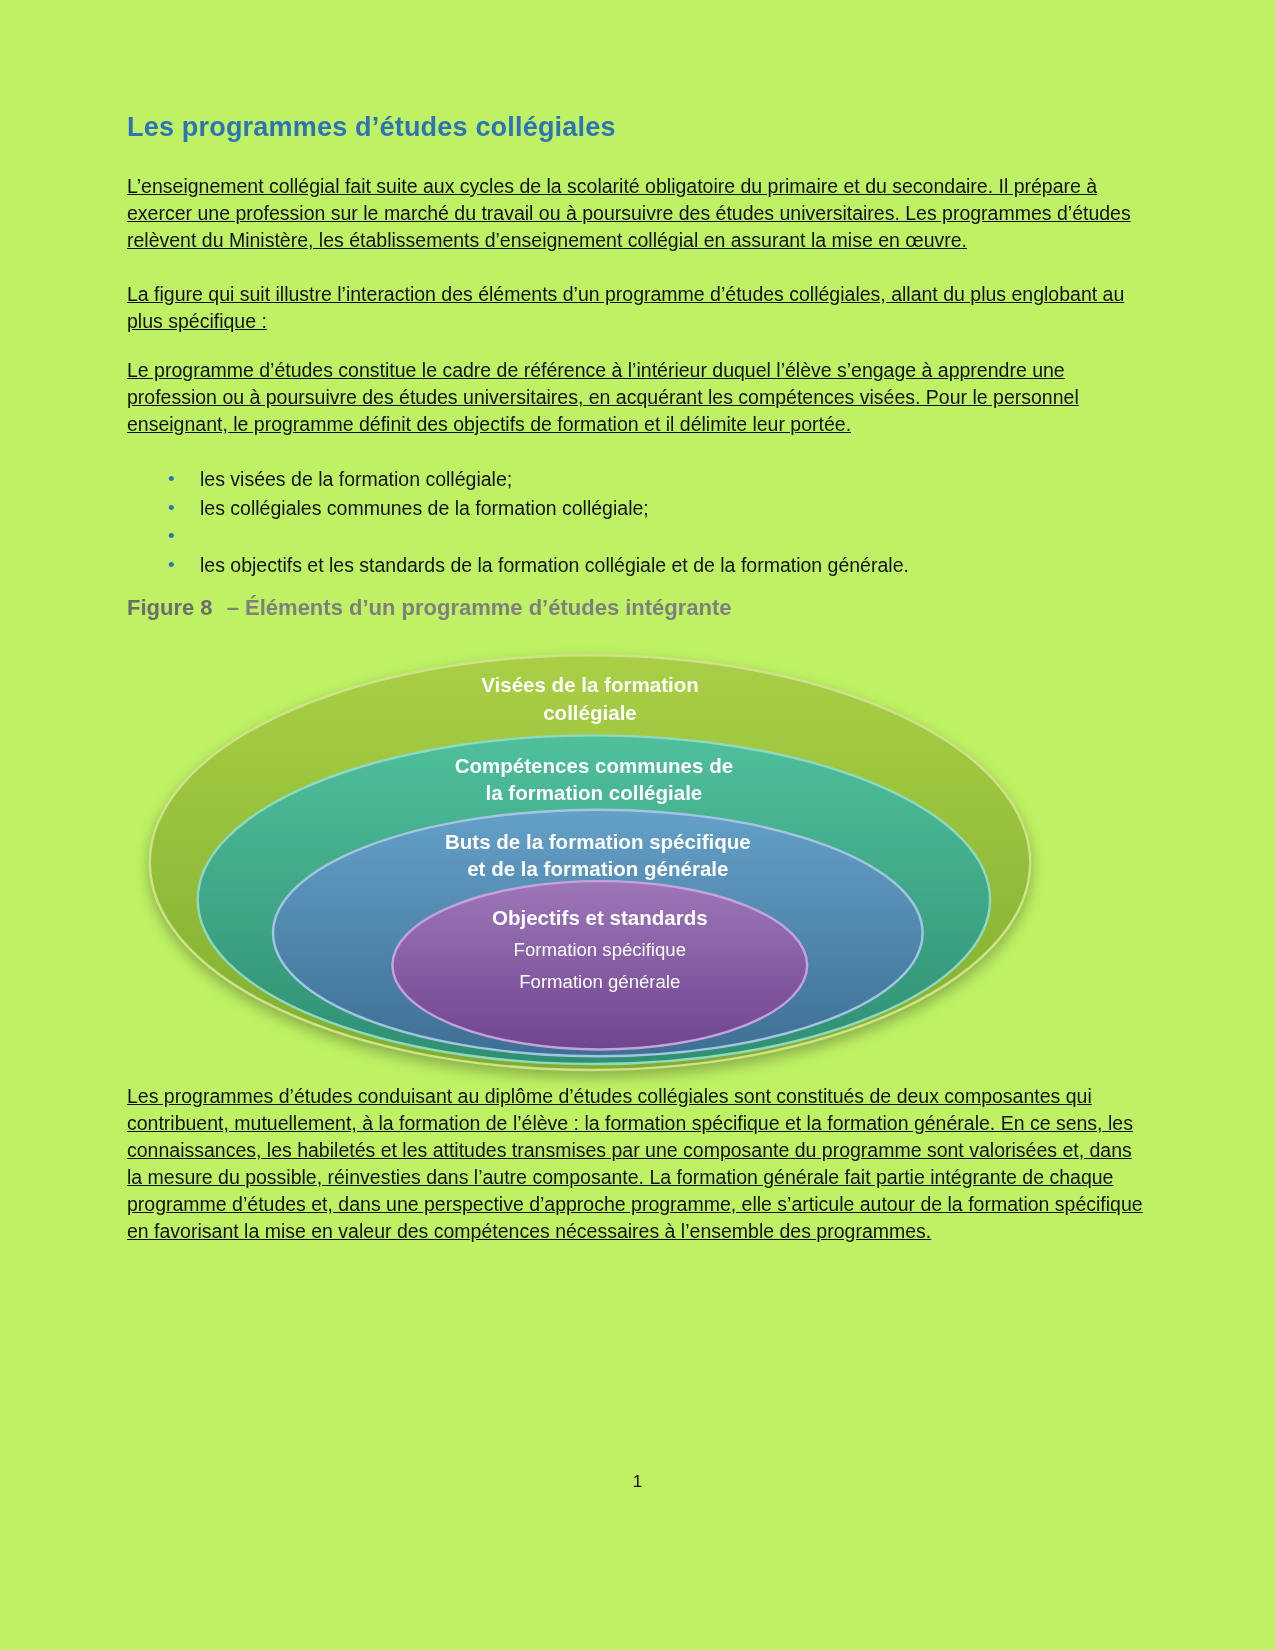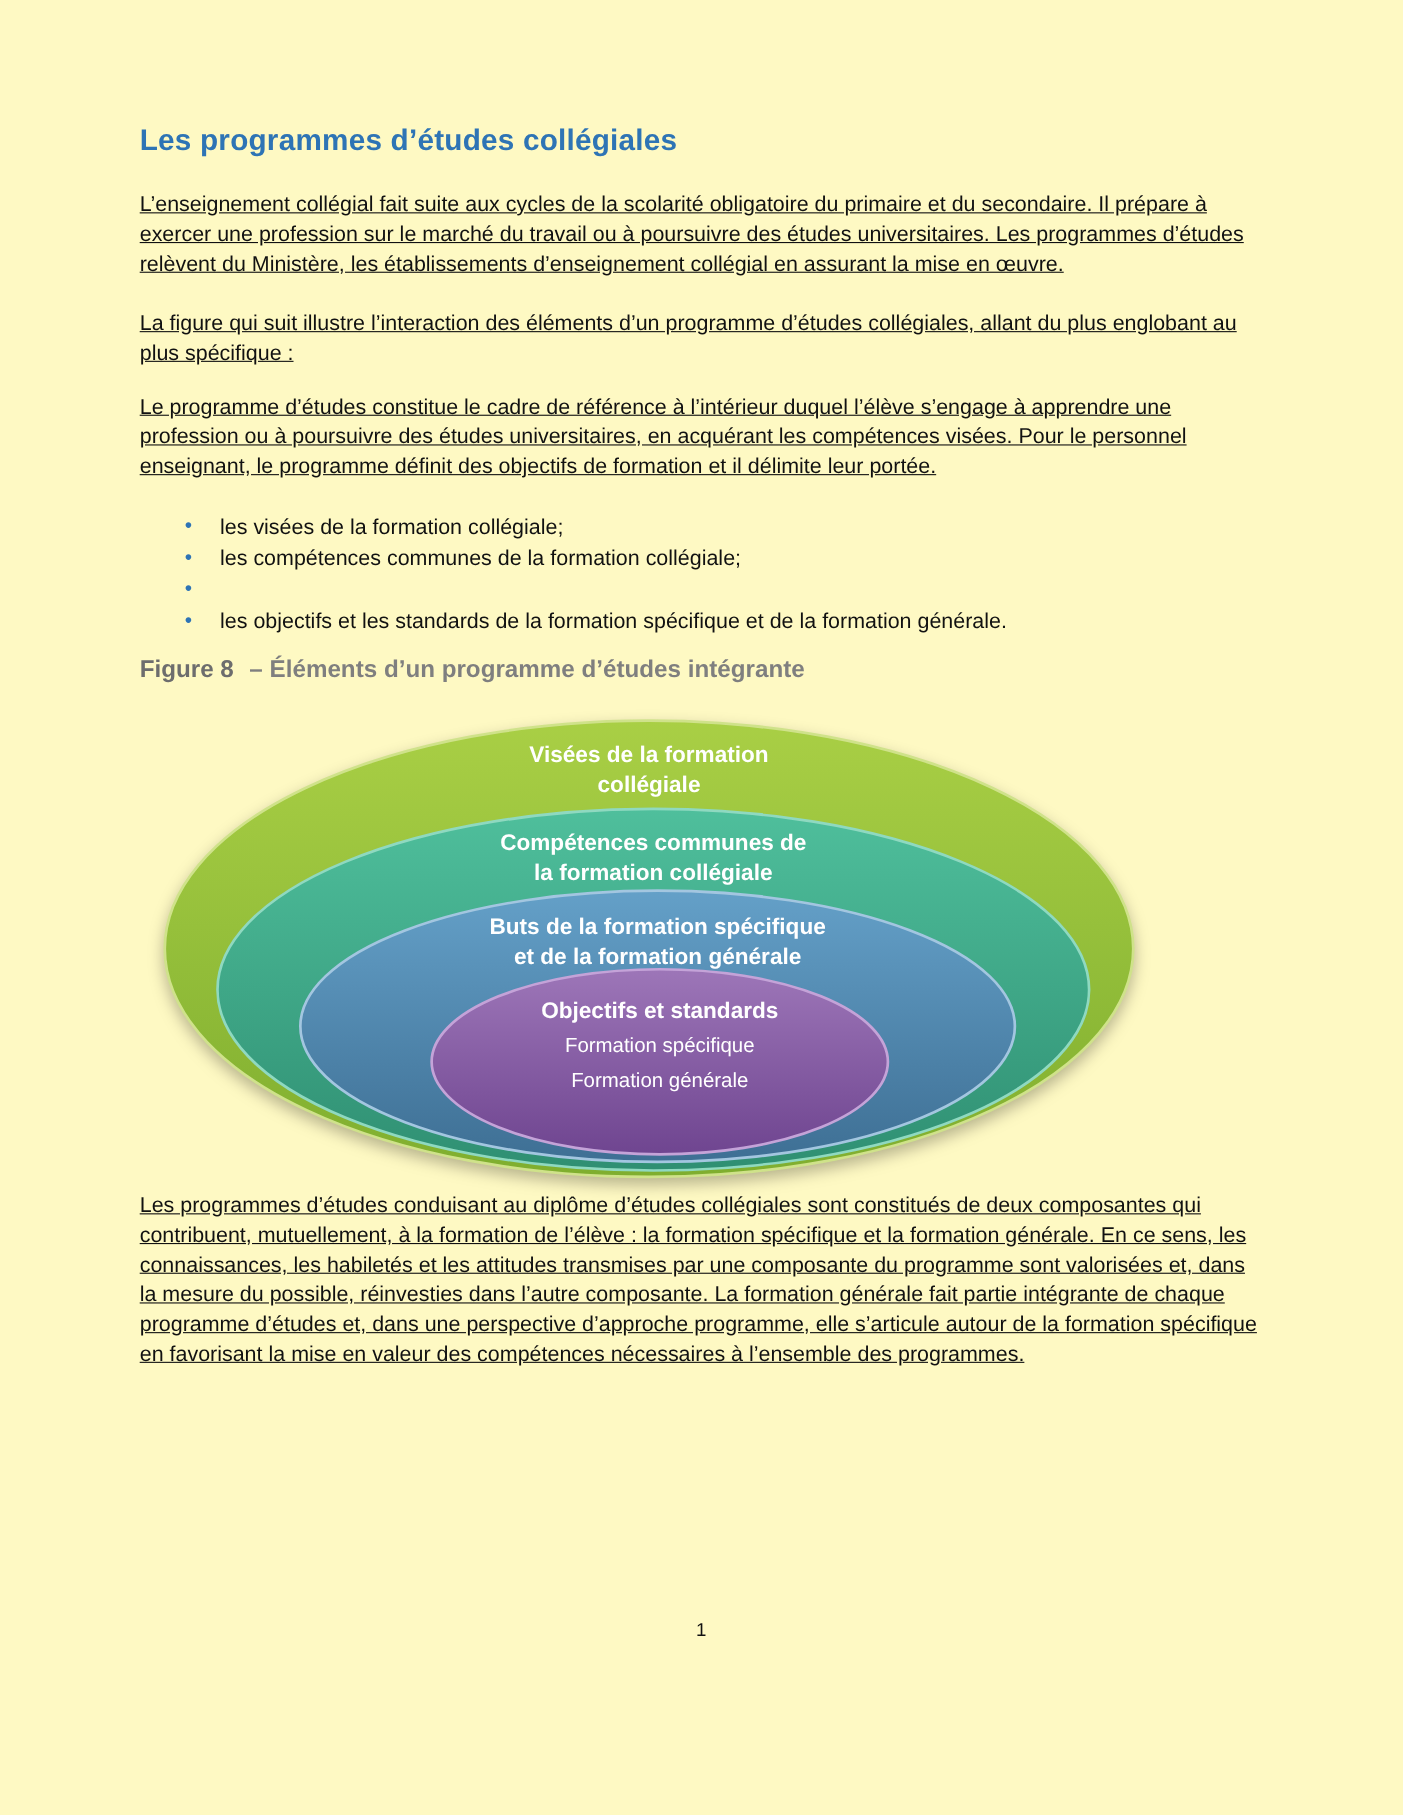--- a/index.html
+++ b/index.html
@@ -1,19 +1,19 @@
 <!DOCTYPE html>
 <html><head>
 <meta charset="utf-8">
 <style>
   html,body { margin:0; padding:0; background:#ffffff; }
   .page {
     position:relative;
     width:1275px; height:1650px;
-    background:#fef9c3;
+    background:#bef264;
     font-family:"Liberation Sans", sans-serif;
     color:#111111;
     overflow:hidden;
   }
   .content {
     position:absolute;
     left:127px; top:112px;
     width:1024px;
   }
   .doc-title {
@@ -96,28 +96,28 @@
     <p class="body lead-figure">La figure qui suit illustre l’interaction des éléments d’un programme d’études collégiales, allant du plus englobant au plus spécifique :</p>
     <p class="body">Le programme d’études constitue le cadre de référence à l’intérieur duquel l’élève s’engage à apprendre une profession ou à poursuivre des études universitaires, en acquérant les compétences visées. Pour le personnel enseignant, le programme définit des objectifs de formation et il délimite leur portée.</p>
 
     <ul class="bullets">
       <li>
         <span class="bullet">•</span>
         <span>les visées de la formation collégiale;</span>
       </li>
       <li>
         <span class="bullet">•</span>
-        <span>les compétences communes de la formation collégiale;</span>
+        <span>les collégiales communes de la formation collégiale;</span>
       </li>
       <li>
         <span class="bullet">•</span>
       </li>
       <li>
         <span class="bullet">•</span>
-        <span>les objectifs et les standards de la formation spécifique et de la formation générale.</span>
+        <span>les objectifs et les standards de la formation collégiale et de la formation générale.</span>
       </li>
     </ul>
 
     <h2 class="figure-caption">
       <span class="cap-label">Figure 8</span>
       <span class="cap-rest">– Éléments d’un programme d’études intégrante</span>
     </h2>
 
     <div class="figure-wrap">
       <svg width="900" height="436" viewBox="0 0 920 445" xmlns="http://www.w3.org/2000/svg">

